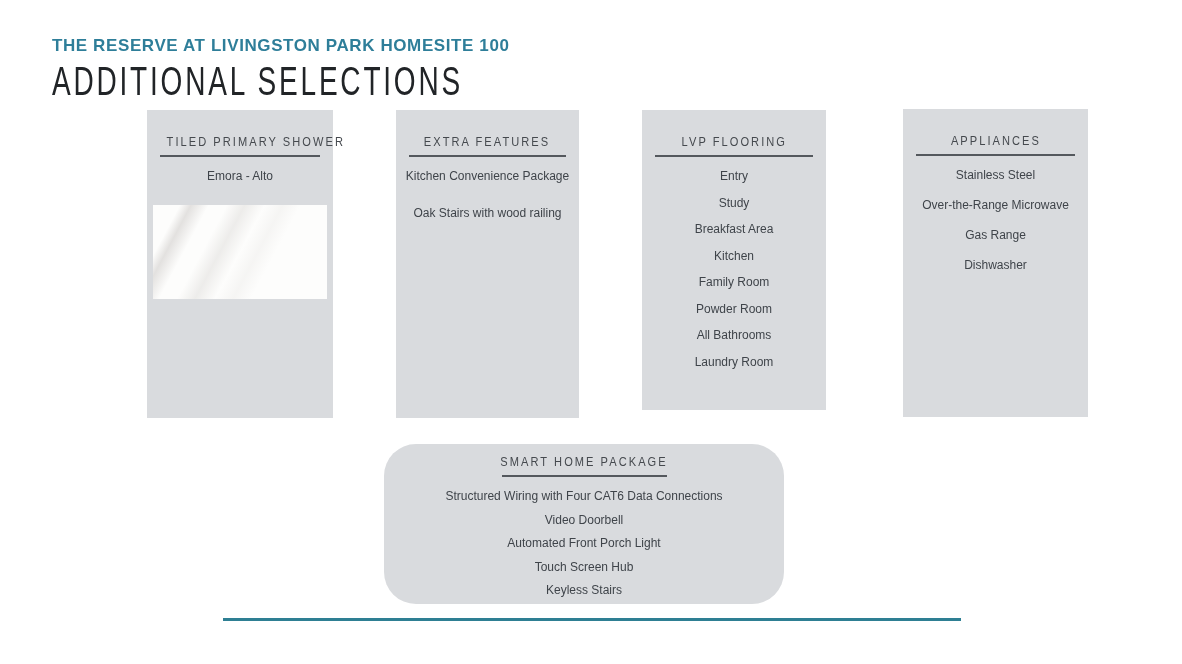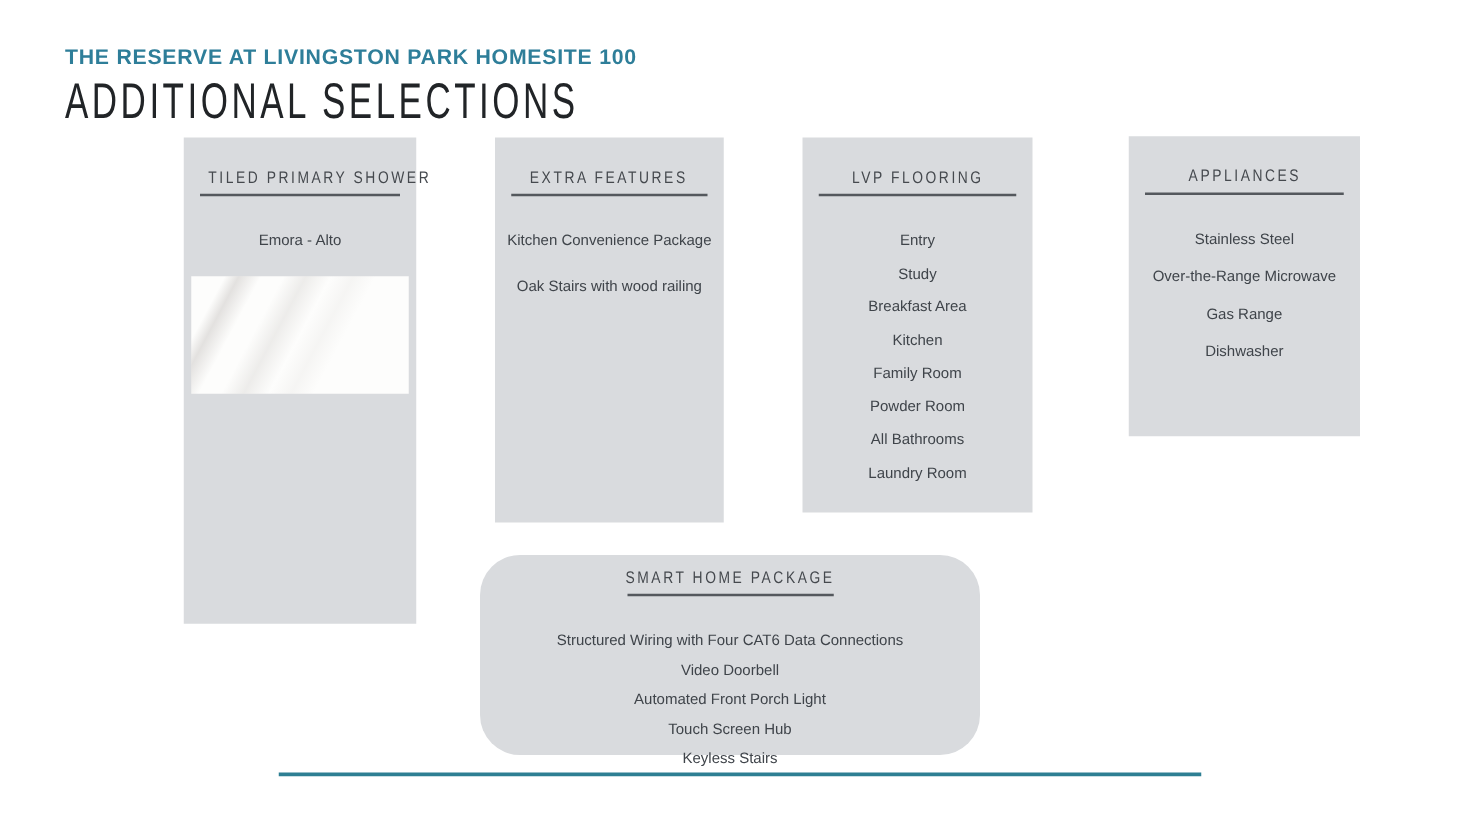--- a/index.html
+++ b/index.html
@@ -59,27 +59,27 @@
     letter-spacing: 2.5px;
   }
   .rule {
     height: 2px;
     background: #54585D;
     margin: 5px auto 0 auto;
     width: calc(100% - 26px);
   }
   .rule.short { width: 165px; }
 
-  .card-body { margin-top: 26px; font-size: 12px; }
+  .card-body { margin-top: 10px; font-size: 12px; }
   .item { line-height: 18px; }
 
-  .card-shower  { left: 147px; top: 110px; width: 186px; height: 389px; }
+  .card-shower  { left: 147px; top: 110px; width: 186px; height: 308px; }
   .card-extra   { left: 396px; top: 110px; width: 183px; height: 308px; }
   .card-lvp     { left: 642px; top: 110px; width: 184px; height: 300px; }
-  .card-appl    { left: 903px; top: 109px; width: 185px; height: 240px; }
+  .card-appl    { left: 903px; top: 109px; width: 185px; height: 308px; }
   .card-smart   { left: 384px; top: 444px; width: 400px; height: 160px; border-radius: 32px; }
 
   .card-smart .card-title { margin-top: 10px; }
 
   .card-extra .item { line-height: 19px; padding: 0 8px; }
   .card-extra .item + .item { margin-top: 18px; }
 
   .card-lvp .item { margin-bottom: 8.5px; }
   .card-appl .item { margin-bottom: 12px; }
   .card-smart .item { margin-bottom: 5.5px; }

